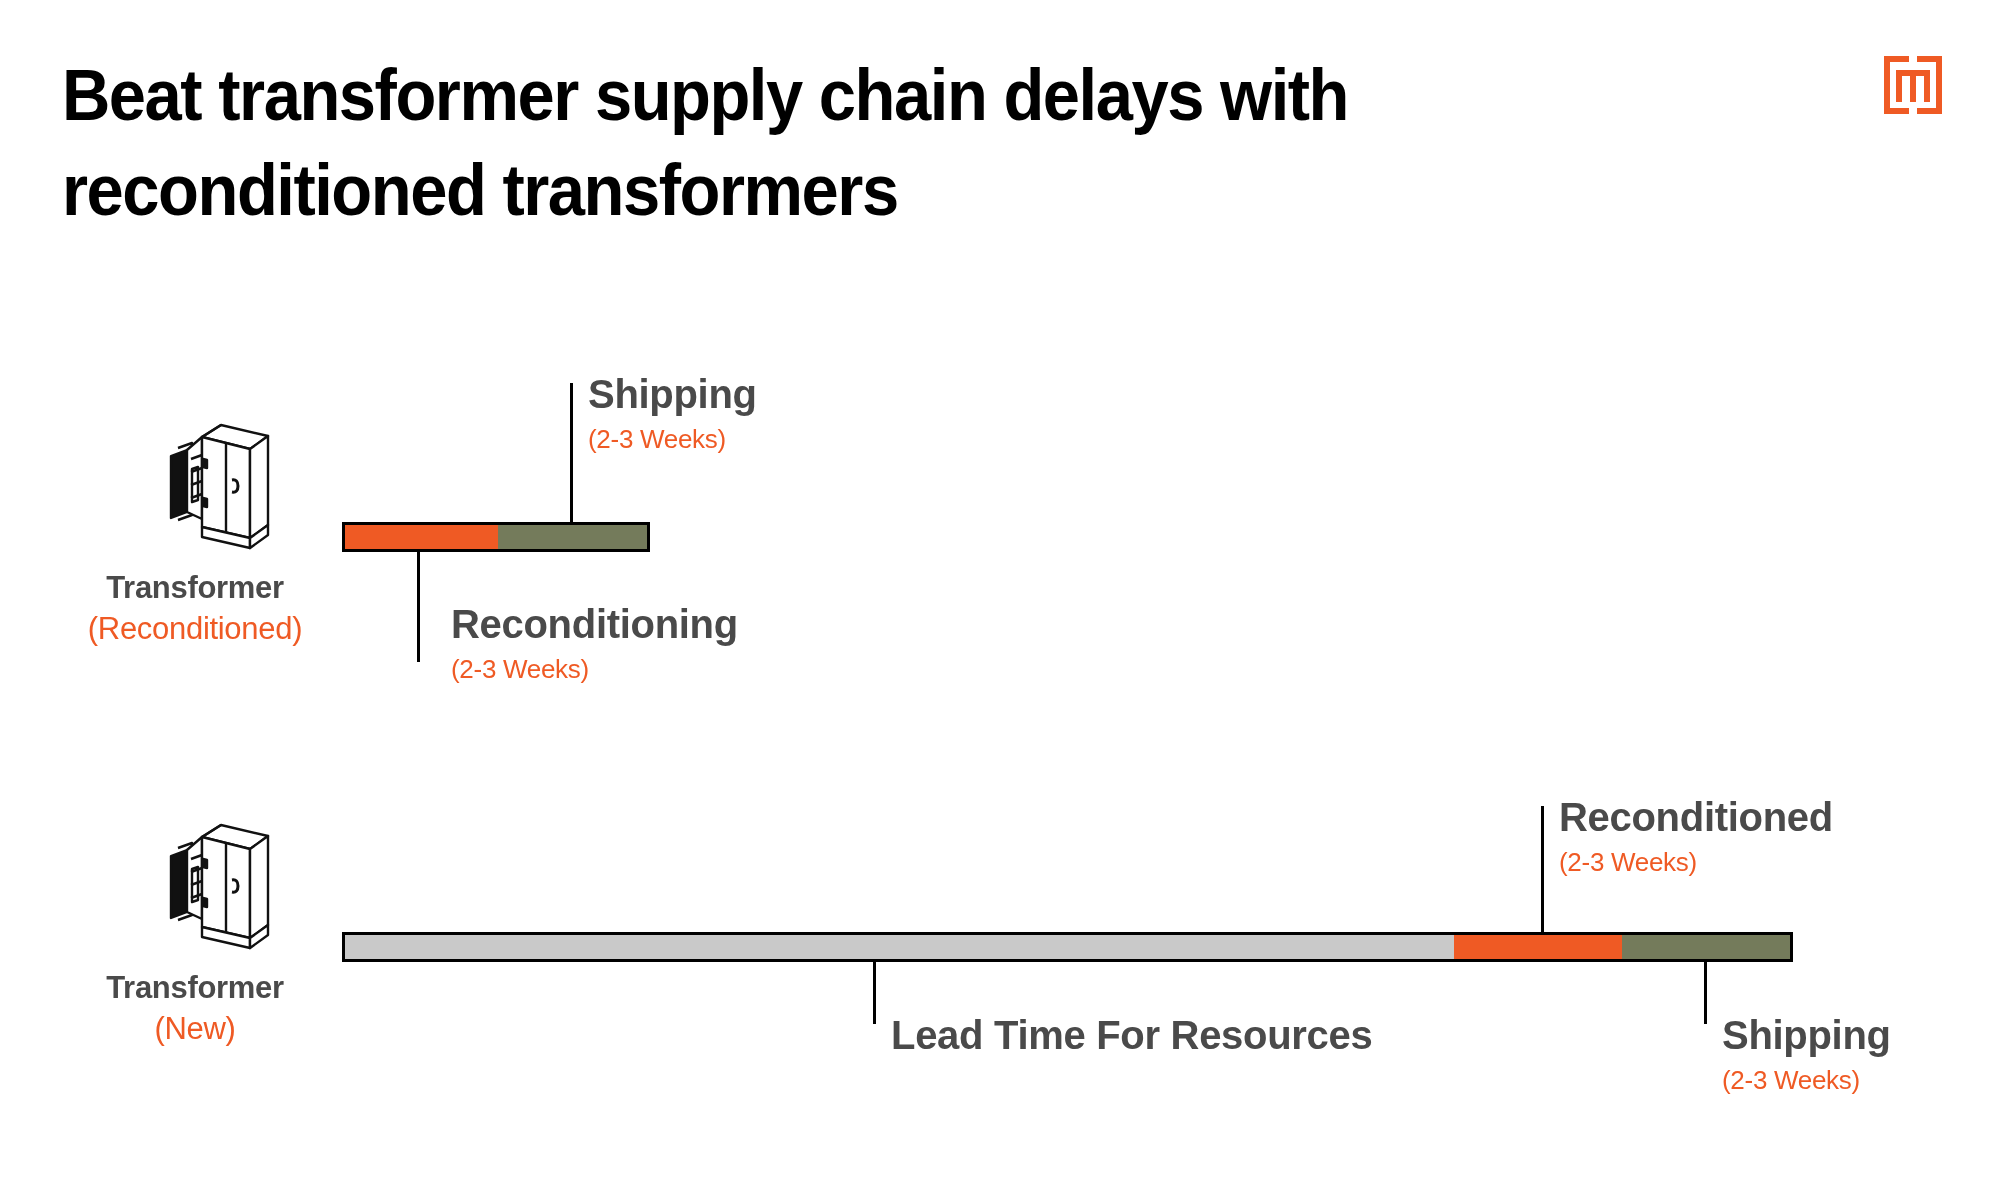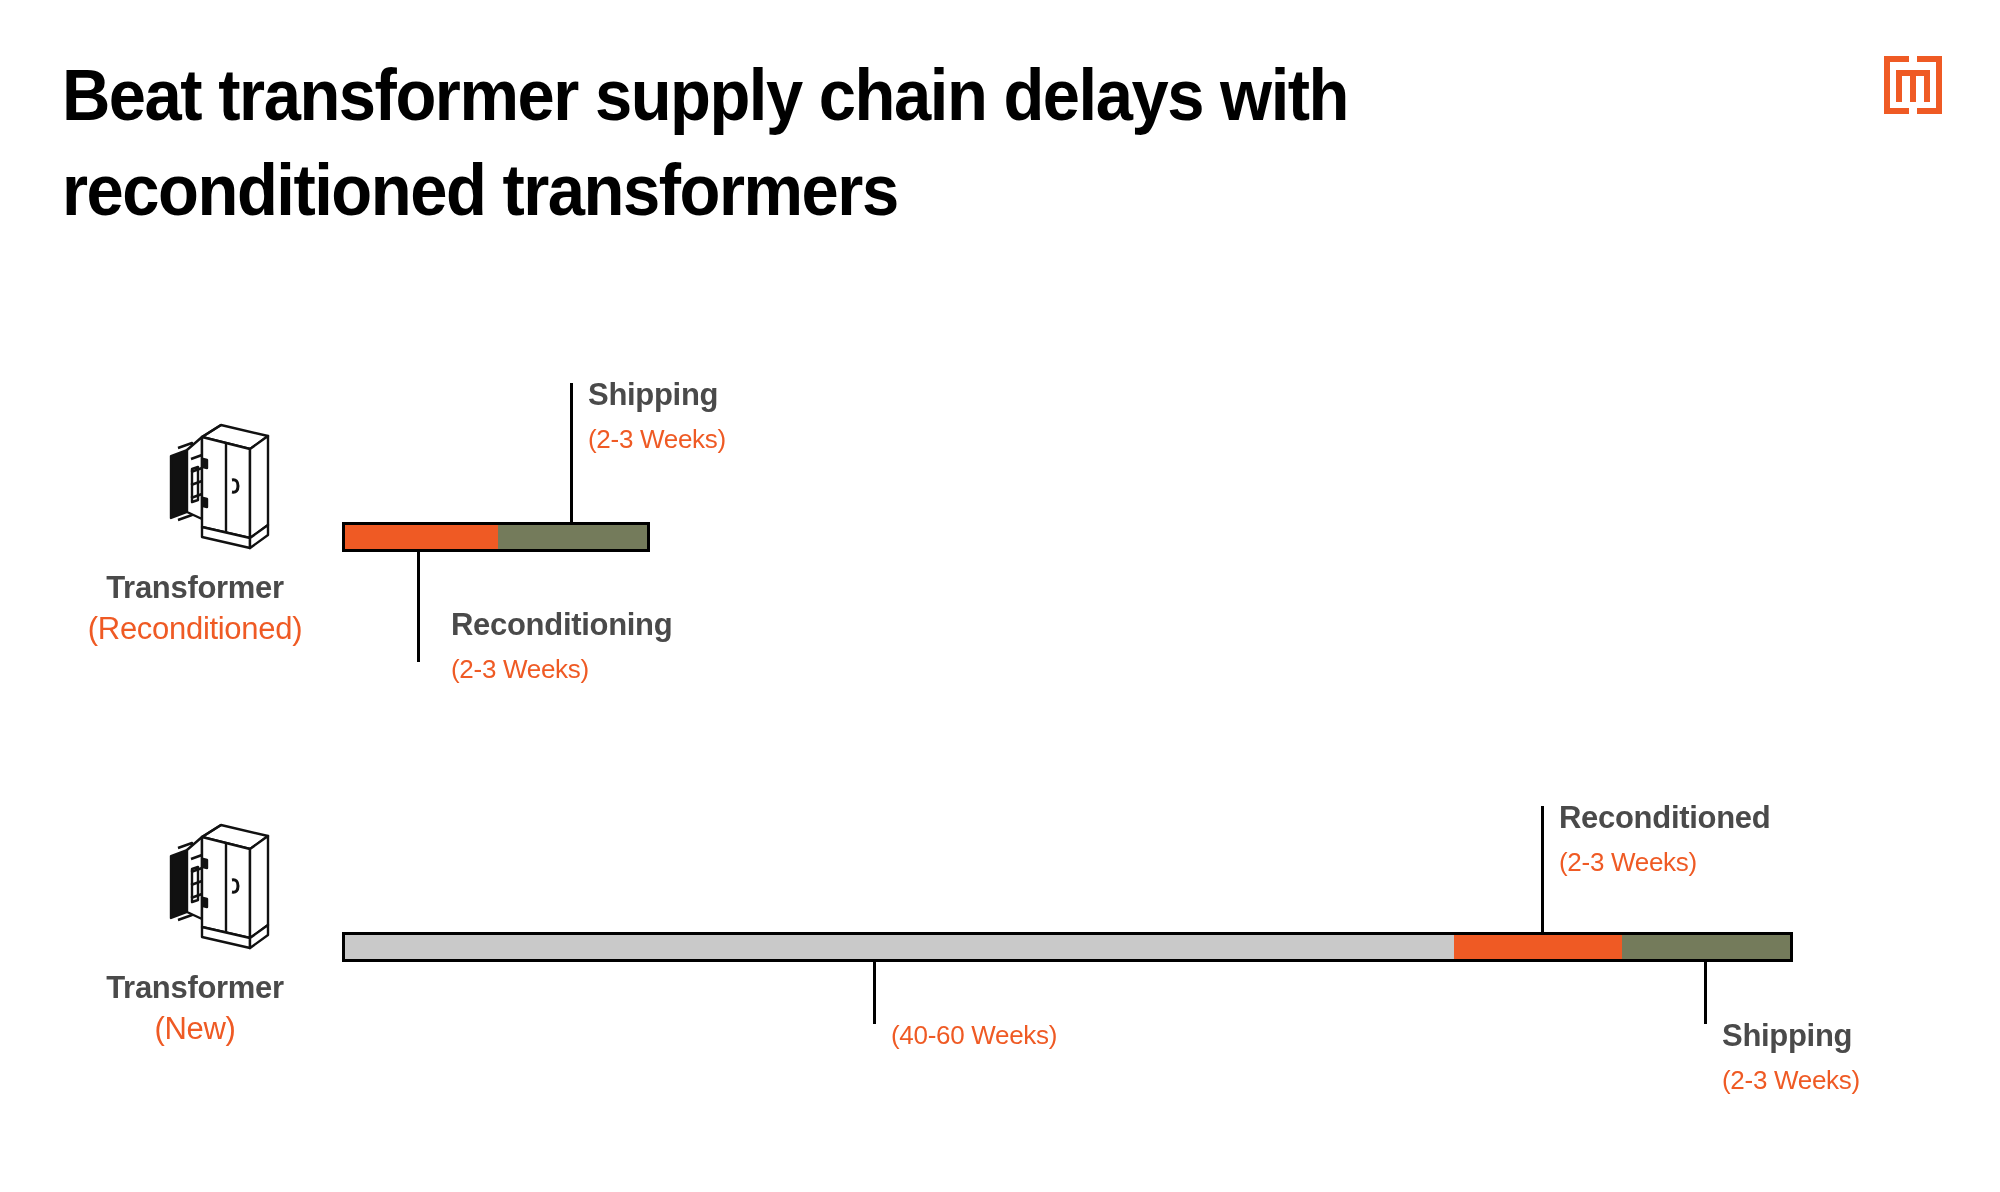--- a/index.html
+++ b/index.html
@@ -64,21 +64,21 @@
   .seg-orange { background:#EF5A24; }
   .seg-olive  { background:#747B5B; }
 
   
   .leader { position:absolute; width:3px; background:#000000; }
 
   
   .callout { position:absolute; white-space:nowrap; }
   .callout .co-main {
     display:block;
-    font-size:31px; font-weight:700; color:#4A4A4A;
+    font-size:40px; font-weight:700; color:#4A4A4A;
     line-height:45px; letter-spacing:-0.3px;
   }
   .callout .co-sub {
     display:block;
     font-size:26px; font-weight:400; color:#EF5A24;
     line-height:45px; letter-spacing:-0.3px;
   }
 </style>
 </head>
 <body>
@@ -214,21 +214,21 @@
     </div>
 
     <div class="leader" style="left:1541px; top:806px; height:126px;"></div>
     <div class="callout" style="left:1559px; top:795px;">
       <span class="co-main">Reconditioned</span>
       <span class="co-sub">(2-3 Weeks)</span>
     </div>
 
     <div class="leader" style="left:873px; top:962px; height:62px;"></div>
     <div class="callout" style="left:891px; top:1013px;">
-      <span class="co-sub">(40-60 Weeks)</span>
+      <span class="co-main">Lead Time For Resources</span>
     </div>
 
     <div class="leader" style="left:1704px; top:962px; height:62px;"></div>
     <div class="callout" style="left:1722px; top:1013px;">
       <span class="co-main">Shipping</span>
       <span class="co-sub">(2-3 Weeks)</span>
     </div>
   </div>
 
 </div>

